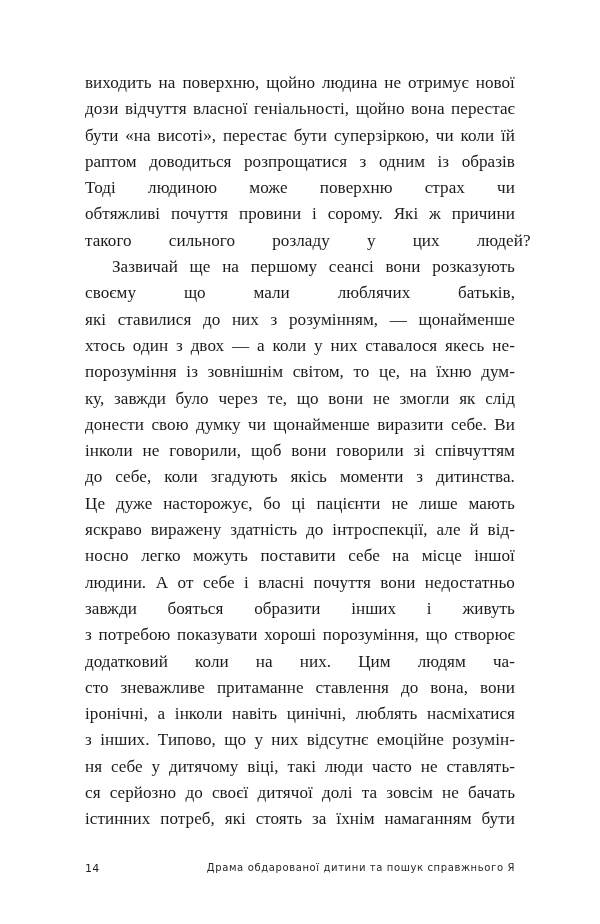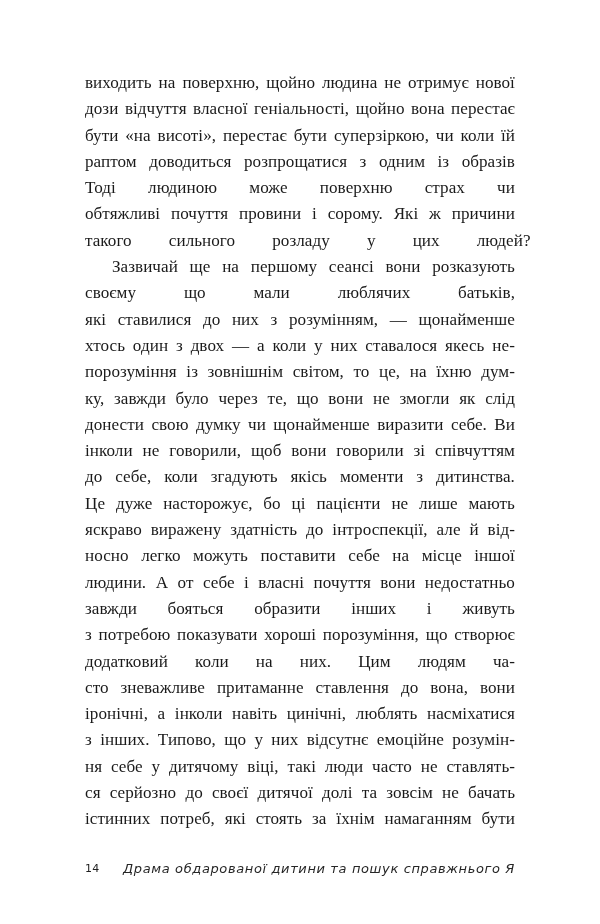--- a/index.html
+++ b/index.html
@@ -84,26 +84,25 @@
   }
   .folio {
     font-family: "DejaVu Sans", "Liberation Sans", sans-serif;
     font-size: 11px;
     color: #1f1f1f;
     letter-spacing: 0.2px;
     line-height: 1;
   }
   .running-title {
     font-family: "DejaVu Sans", "Liberation Sans", sans-serif;
-    font-size: 13px;
+    font-size: 10px;
     color: #262626;
     letter-spacing: 0.62px;
     line-height: 1;
     white-space: nowrap;
-    font-style: italic;
   }
 </style>
 </head>
 <body>
 
 <div class="page">
 
   <div class="text-block">
       <p class="para">
         <span class="line justify"><span class="w">виходить</span><span class="w">на</span><span class="w">поверхню,</span><span class="w">щойно</span><span class="w">людина</span><span class="w">не</span><span class="w">отримує</span><span class="w">нової</span></span>

